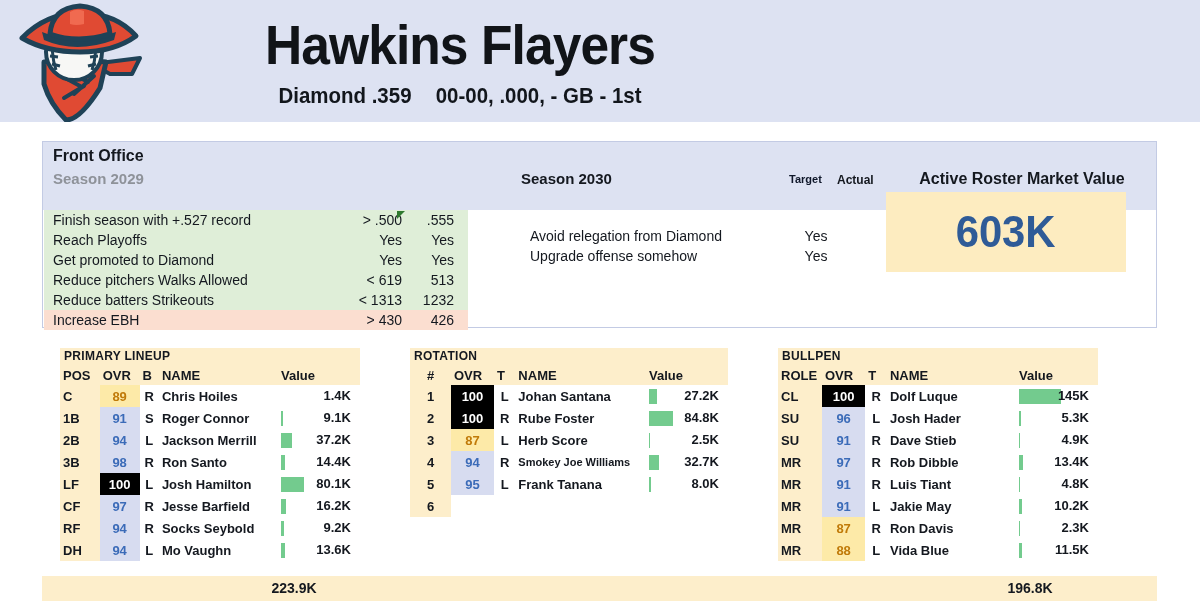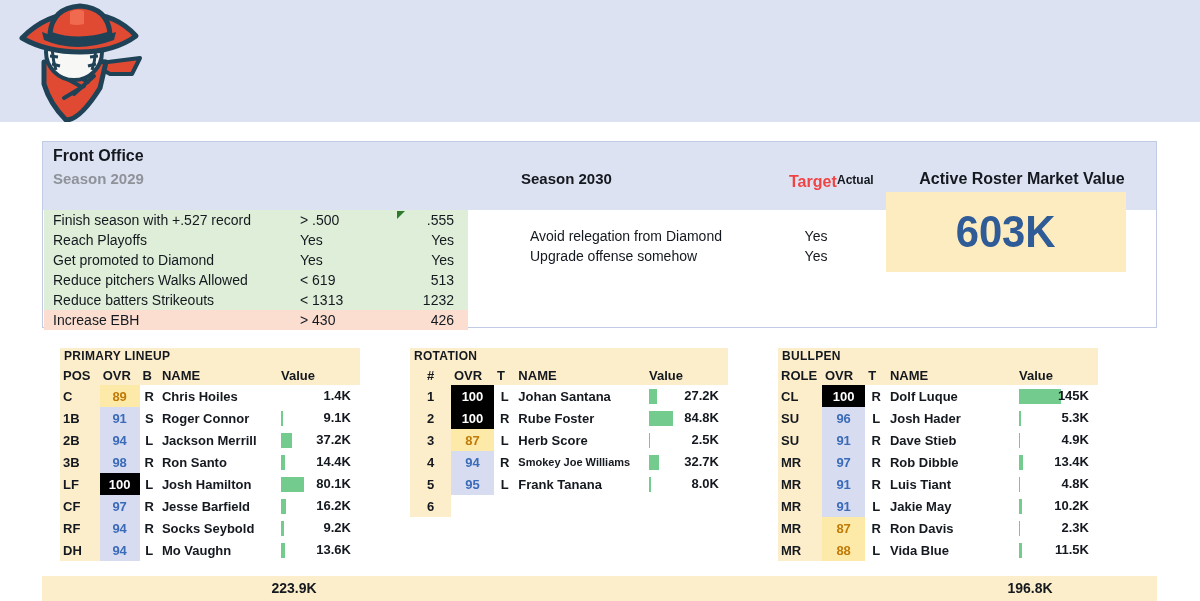--- a/index.html
+++ b/index.html
@@ -62,21 +62,21 @@
     font-size: 15px; font-weight: 700; color: #8e9299;
     font-family: "Liberation Sans Narrow", "Liberation Sans", sans-serif;
   }
   #fo-season-next {
     position: absolute; left: 478px; top: 28px;
     font-size: 15px; font-weight: 700; color: #14181f;
     font-family: "Liberation Sans Narrow", "Liberation Sans", sans-serif;
   }
   #fo-target-lbl {
     position: absolute; left: 746px; top: 31px;
-    font-size: 16px; font-weight: 700; color: #ef4444;
+    font-size: 11px; font-weight: 700; color: #0f172a;
     font-family: "Liberation Sans Narrow", "Liberation Sans", sans-serif;
   }
   #fo-actual-lbl {
     position: absolute; left: 794px; top: 31px;
     font-size: 12px; font-weight: 700; color: #14181f;
     font-family: "Liberation Sans Narrow", "Liberation Sans", sans-serif;
   }
   #mv-title {
     position: absolute; left: 845px; top: 28px;
     width: 268px; text-align: center;
@@ -108,21 +108,22 @@
     position: relative;
     height: 20px; line-height: 20px;
     font-size: 14px; color: #14181f;
     font-family: "Liberation Sans Narrow", "Liberation Sans", sans-serif;
   }
   .goal-row.met  { background: #dfeed8; }
   .goal-row.miss { background: #fbded0; }
   .goal-row.plain { background: transparent; }
   .goal-desc { position: absolute; left: 9px; top: 0; white-space: nowrap; }
   .goal-target {
-    position: absolute; left: 256px; top: 0; width: 86px;
+    position: absolute; left: 272px; top: 0; width: 86px;
+    text-align: right;
   }
   .goal-actual {
     position: absolute; left: 356px; top: 0; width: 54px;
     text-align: right;
   }
   #goals-next .goal-target { left: 268px; width: 54px; text-align: center; }
   #goals-next .goal-actual { left: 322px; width: 54px; text-align: center; }
   .flag-tri {
     position: absolute; left: 353px; top: 1px;
     width: 0; height: 0;
@@ -225,20 +226,26 @@
       <path d="M36 38 L44 35 M35 46 L43 45 M36 54 L44 55 M38 62 L46 64" stroke="#1f4257" stroke-width="3"></path>
       <path d="M84 38 L76 35 M85 46 L77 45 M84 54 L76 55 M82 62 L74 64" stroke="#1f4257" stroke-width="3"></path>
 
       <path d="M8 36 Q34 10 66 12 Q100 10 122 34 Q100 50 66 50 Q32 50 8 36 Z" fill="#e04a33" stroke="#1f4257" stroke-width="5" stroke-linejoin="round"></path>
 
       <path d="M28 30 Q62 44 102 30 L100 38 Q62 52 30 38 Z" fill="#1f4257"></path>
 
       <path d="M36 32 Q38 6 66 4 Q94 6 96 32 Q64 42 36 32 Z" fill="#e04a33" stroke="#1f4257" stroke-width="5" stroke-linejoin="round"></path>
       <path d="M56 10 Q62 6 70 9 L70 22 Q62 24 56 22 Z" fill="#f06a50"></path>
     </svg>
+  </div>
+  <div id="title-block">
+    <div id="team-name">Hawkins Flayers</div>
+    <div id="subline">
+      <span>Diamond .359</span><span class="sp"></span><span>00-00, .000, - GB - 1st</span>
+    </div>
   </div>
 </div>
 
 <div id="front-office">
   <div id="fo-headband"></div>
   <div id="fo-title">Front Office</div>
   <div id="fo-season-prev">Season 2029</div>
   <div id="fo-season-next">Season 2030</div>
   <div id="fo-target-lbl">Target</div>
   <div id="fo-actual-lbl">Actual</div>

